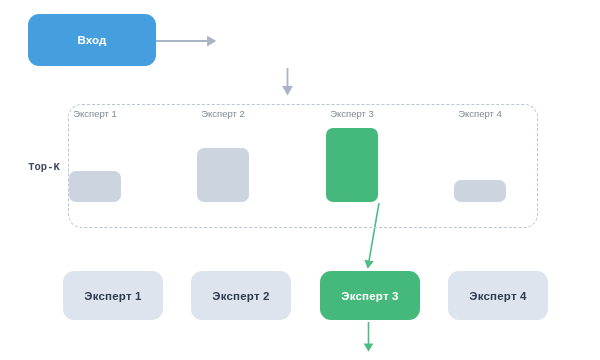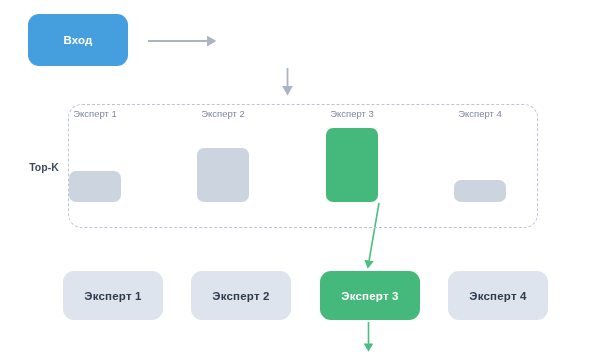--- a/index.html
+++ b/index.html
@@ -26,21 +26,21 @@
     justify-content: center;
     text-align: center;
     font-size: 11.5px;
     font-weight: bold;
     letter-spacing: 0.2px;
   }
   
   #node-input {
     left: 28px;
     top: 14px;
-    width: 100px;
+    width: 128px;
     height: 52px;
     background: #459fdf;
     color: #ffffff;
     border-radius: 11px;
   }
   #node-router {
     left: 218px;
     top: 14px;
     width: 136px;
     height: 52px;
@@ -61,20 +61,21 @@
   }
   #topk-label {
     position: absolute;
     left: 22px;
     top: 161px;
     width: 44px;
     text-align: center;
     font-size: 10.5px;
     font-weight: bold;
     color: #3f4a5e;
+    font-family: Liberation Mono, monospace;
   }
   
   .bar-group {
     position: absolute;
     width: 100px;
     height: 120px;
   }
   .bar-caption {
     position: absolute;
     top: 0;

